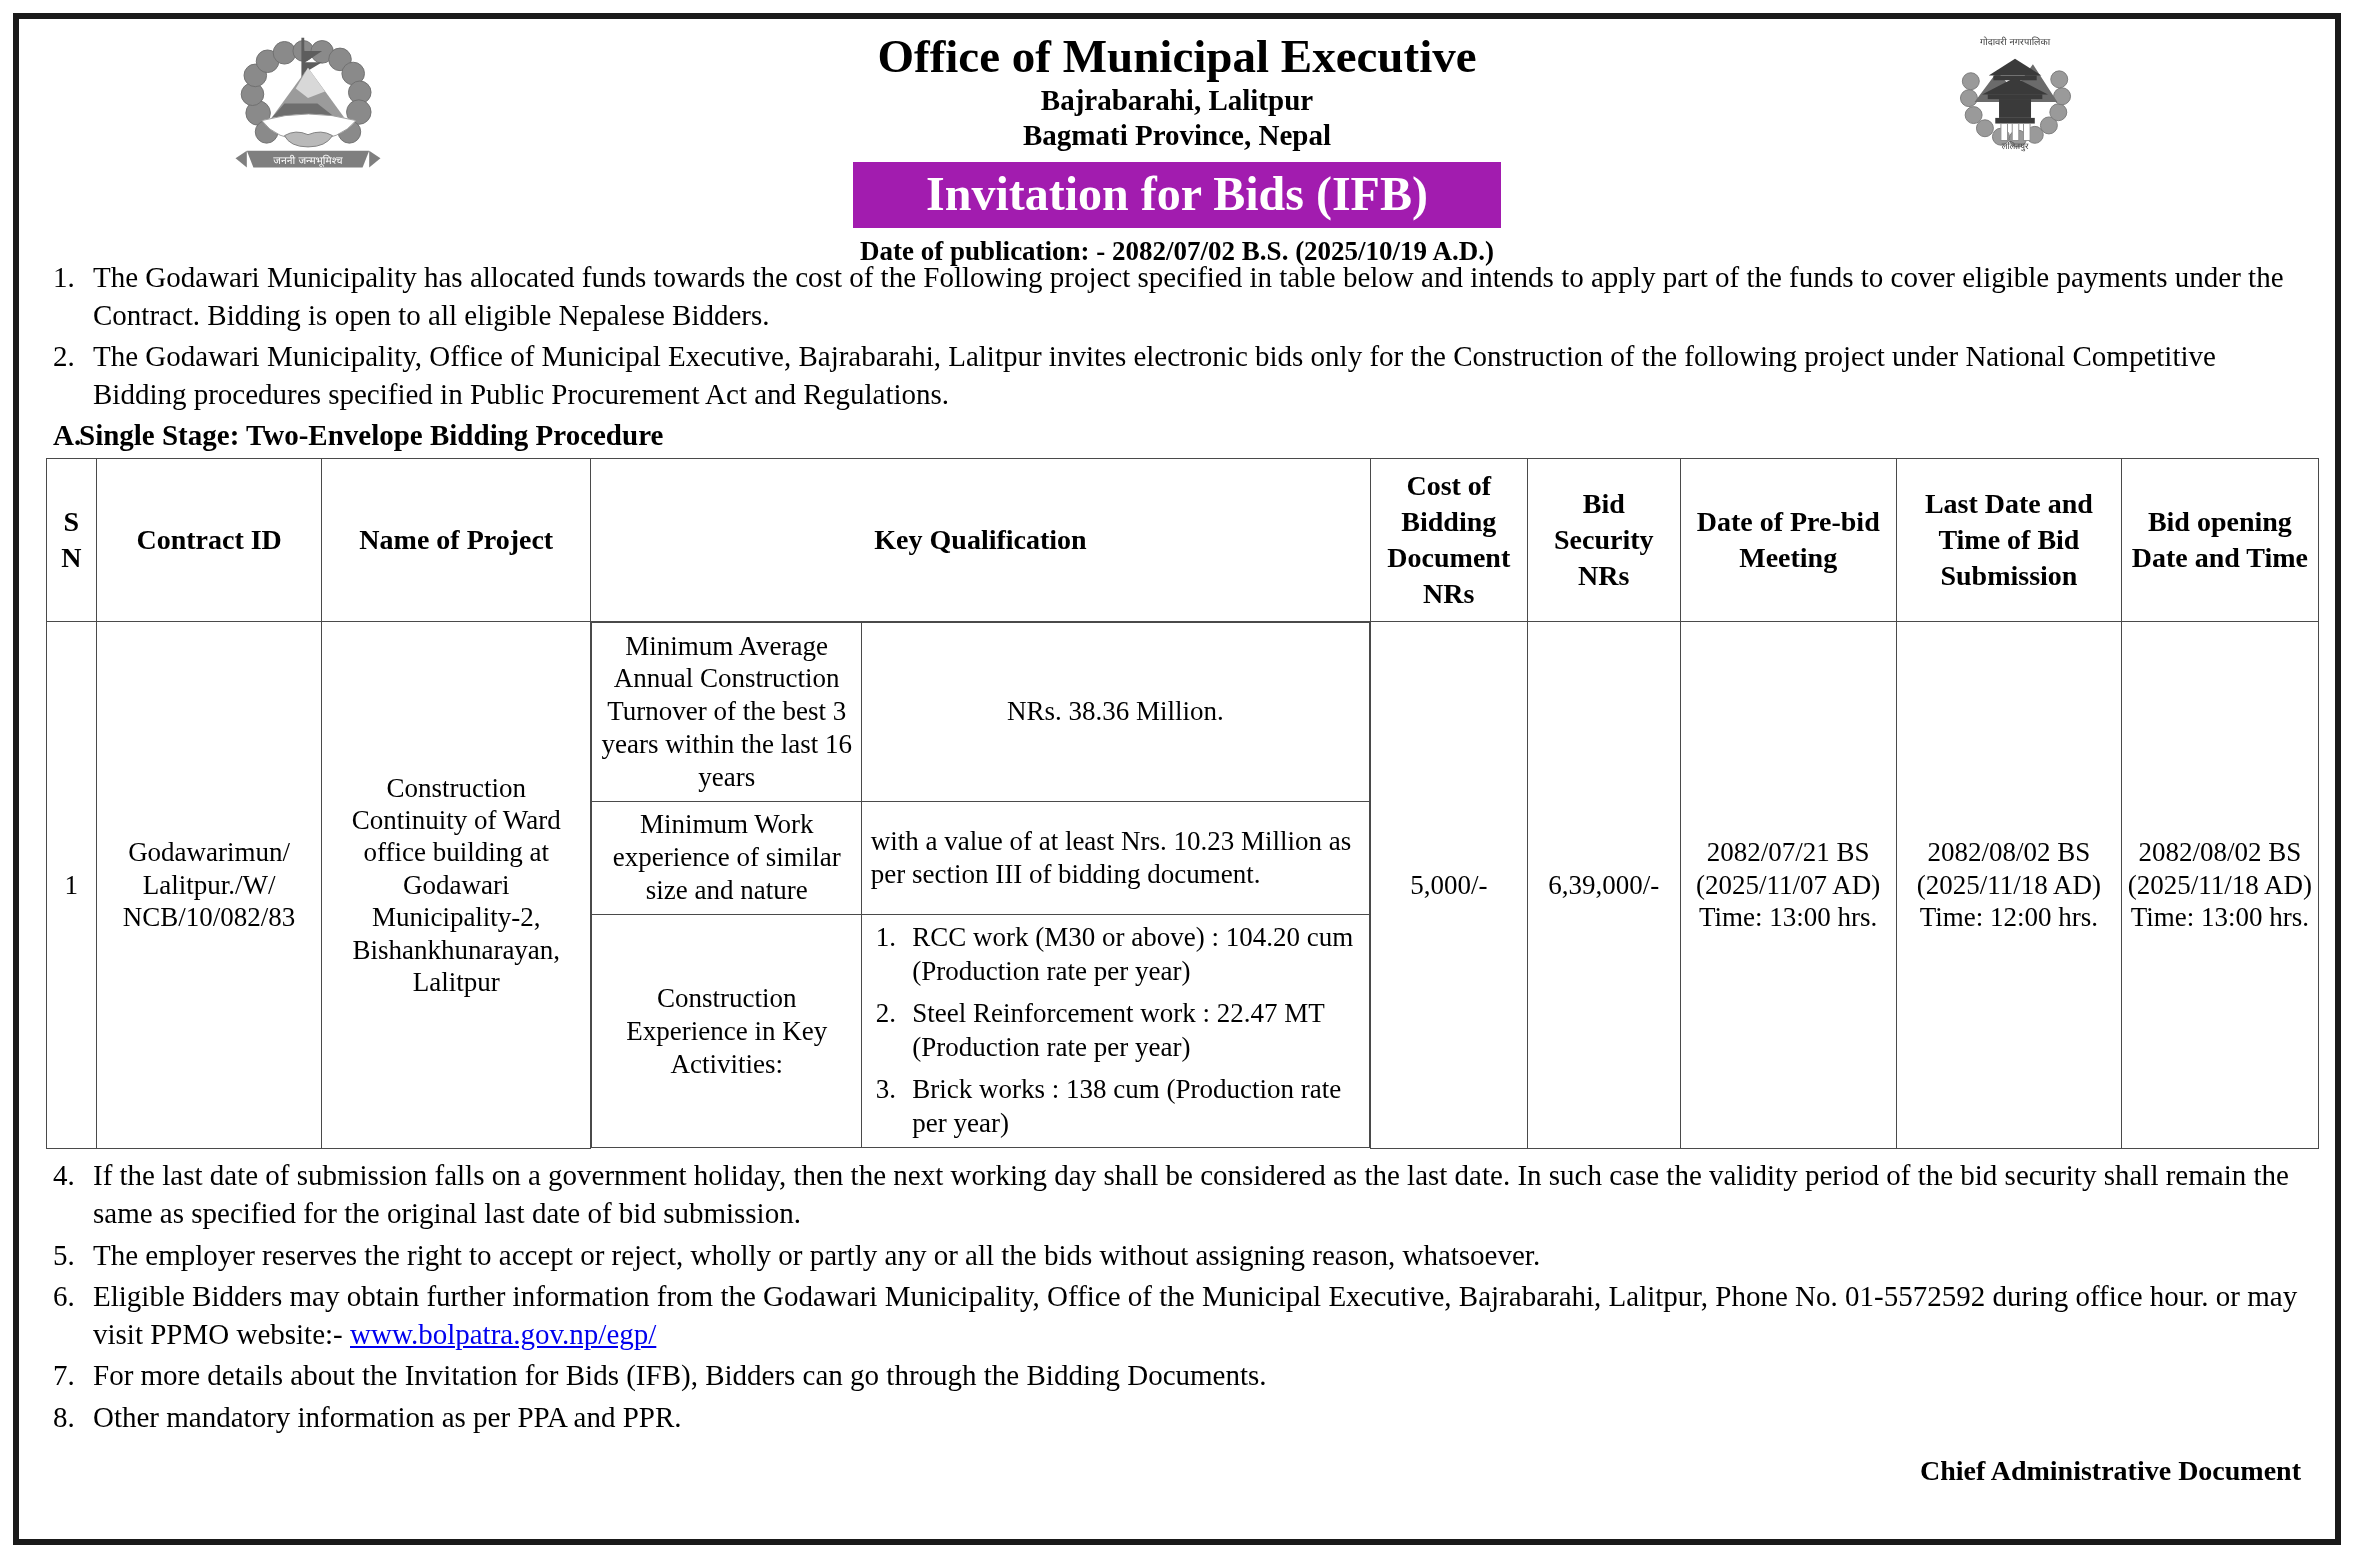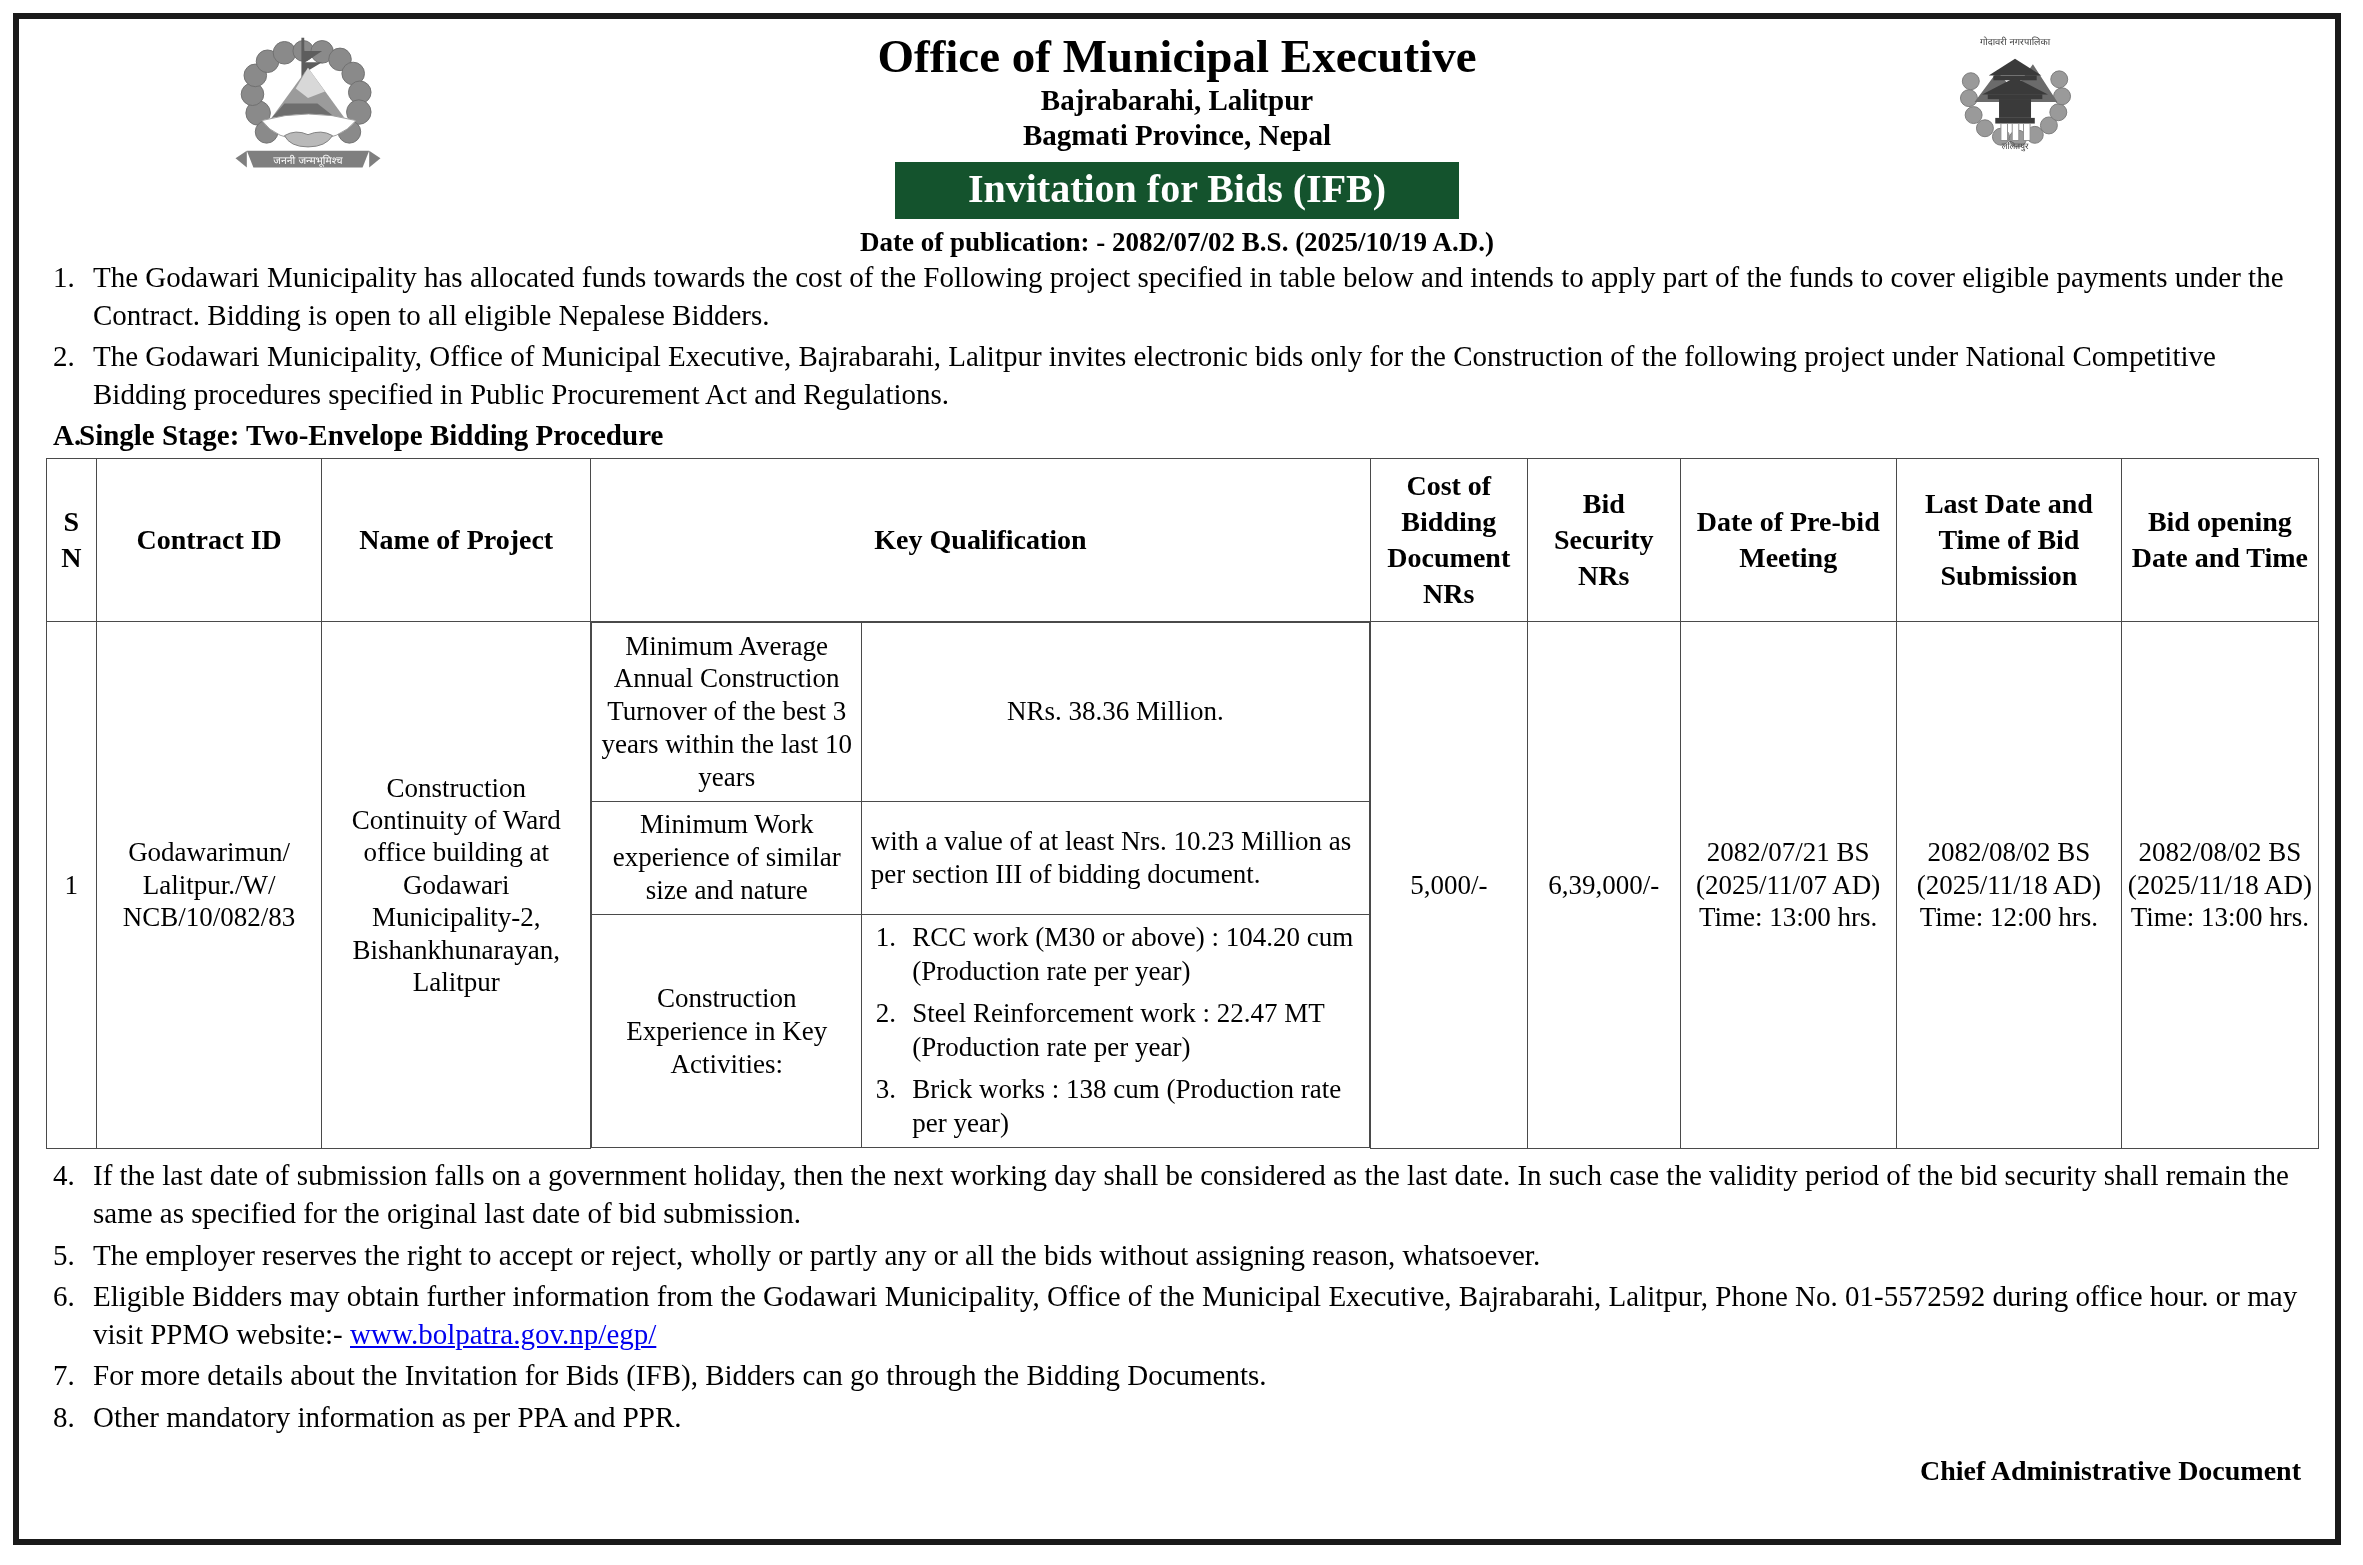--- a/index.html
+++ b/index.html
@@ -72,23 +72,23 @@
     font-weight: bold;
     line-height: 1.22;
   }
 
   .ifb-banner-wrap {
     text-align: center;
     margin-top: 8.5px;
   }
   .ifb-banner {
     display: inline-block;
-    background: #14532d;
+    background: #a21caf;
     color: #ffffff;
-    font-size: 40px;
+    font-size: 48px;
     font-weight: bold;
     padding: 4.7px 73px 7.5px 73px;
     line-height: 1.12;
   }
   .pub-date {
     text-align: center;
     font-size: 27px;
     font-weight: bold;
     margin-top: 6.6px;
     line-height: 1.2;
@@ -368,21 +368,21 @@
     <tbody>
       <tr>
         <td class="cell-sn">1</td>
         <td class="cell-cid">Godawarimun/ Lalitpur./W/ NCB/10/082/83</td>
         <td class="cell-proj">Construction Continuity of Ward office building at Godawari Municipality-2, Bishankhunarayan, Lalitpur</td>
 
         <td class="kq-outer-cell">
           <table class="keyq">
             <tbody>
                   <tr>
-              <td class="kq-label">Minimum Average Annual Construction Turnover of the best 3 years within the last 10 years</td>
+              <td class="kq-label">Minimum Average Annual Construction Turnover of the best 3 years within the last 16 years</td>
               <td class="kq-val-center">NRs. 38.36 Million.</td>
             </tr>
             <tr>
               <td class="kq-label">Minimum Work experience of similar size and nature</td>
               <td class="kq-val">with a value of at least Nrs. 10.23 Million as per section III of bidding document.</td>
             </tr>
             <tr>
               <td class="kq-label">Construction Experience in Key Activities:</td>
               <td class="kq-val">
                 <ol class="kq-list">

